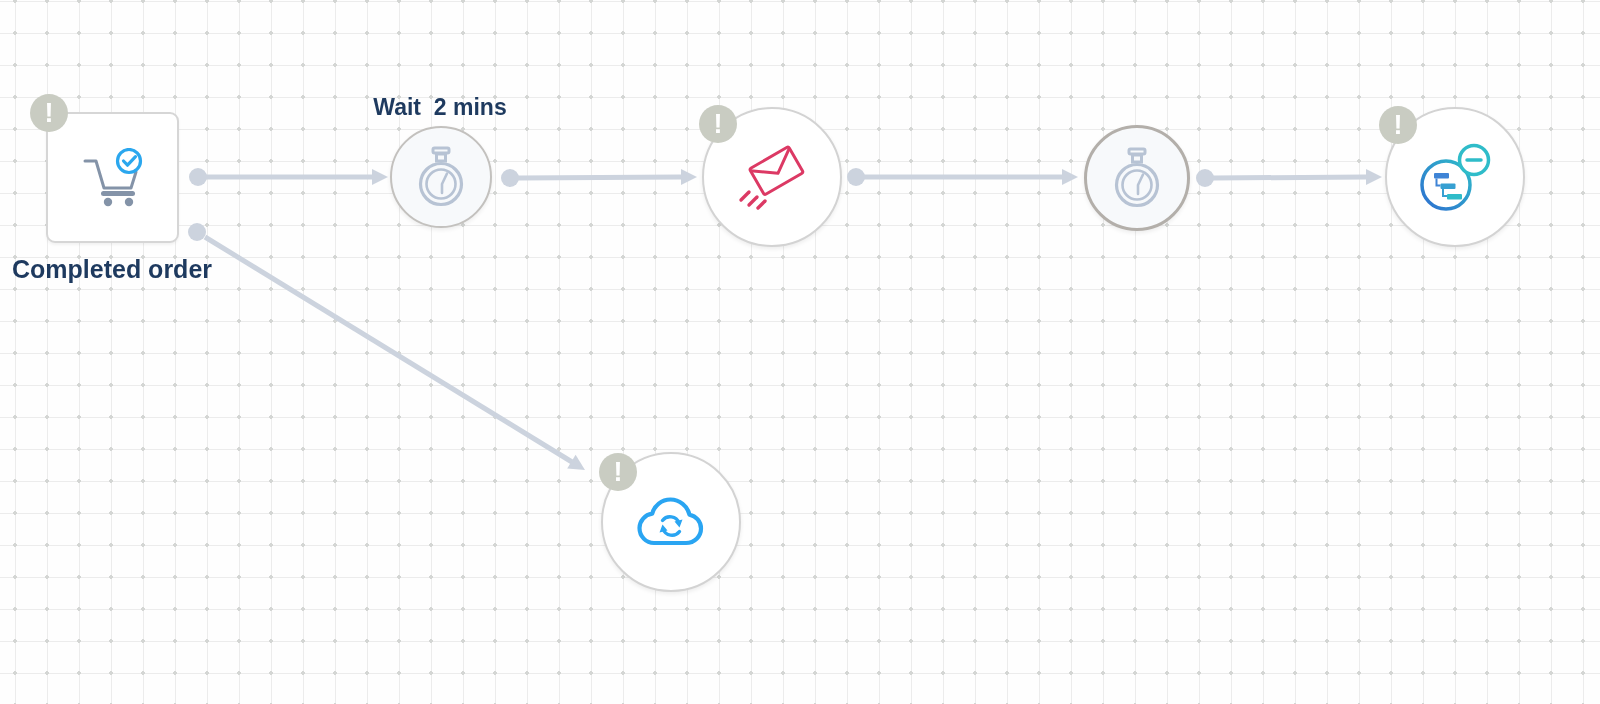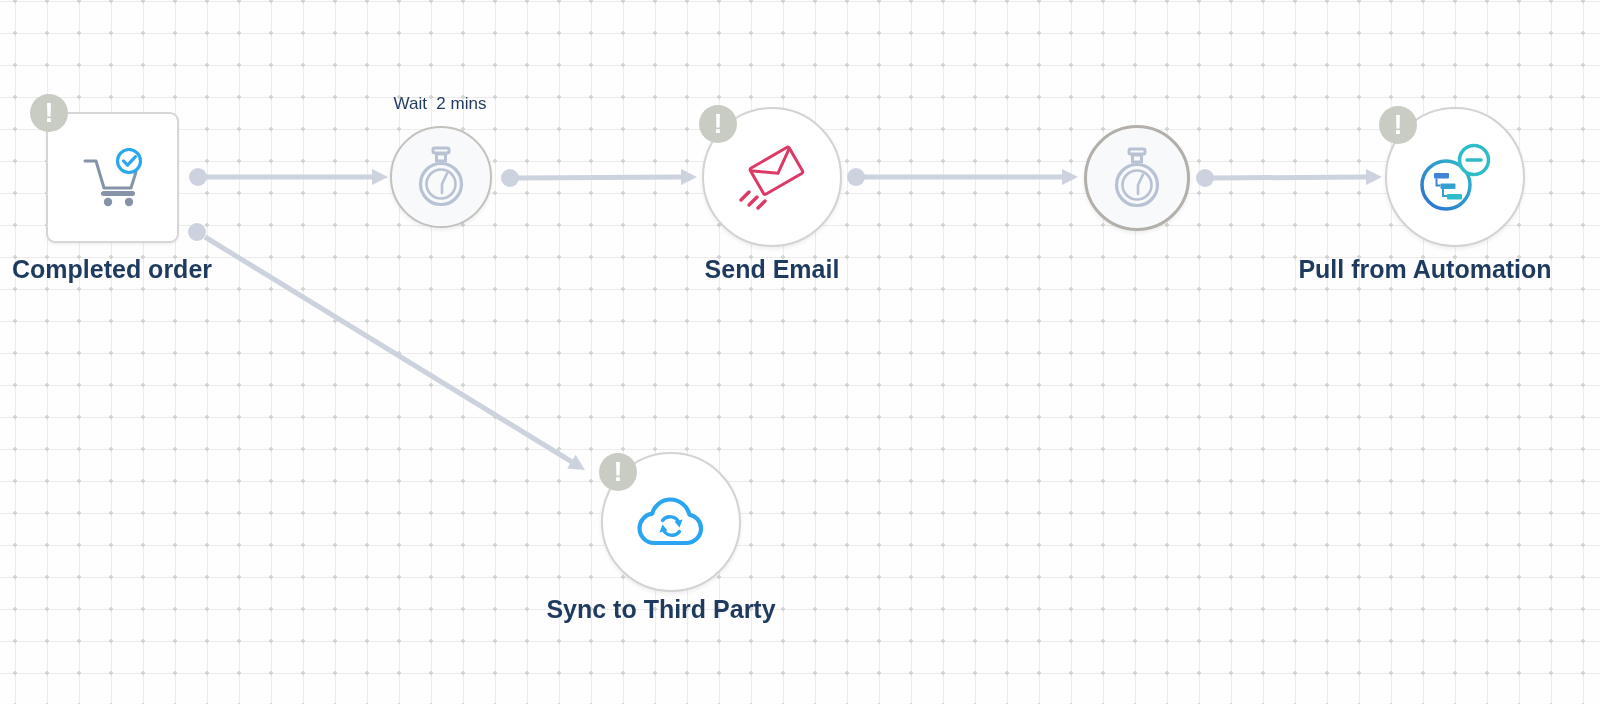--- a/index.html
+++ b/index.html
@@ -59,21 +59,21 @@
     cursor: pointer;
     z-index: 3;
   }
   .node-label {
     position: absolute;
     color: #1e3a5f;
     text-align: center;
     white-space: pre;
   }
   .label-bold { font-weight: bold; font-size: 25px; }
-  .label-wait { font-weight: normal; font-size: 17px; text-align: center; }
+  .label-wait { font-weight: bold; font-size: 23px; text-align: center; }
 </style>
 </head>
 <body>
 
 <div class="canvas">
 
   <svg class="connector-layer" viewBox="0 0 1600 704">
     <g>
       <circle cx="198" cy="177" r="9" fill="#ccd3de"></circle>
       <line x1="206" y1="177" x2="372" y2="177" stroke="#ccd3de" stroke-width="5"></line>
@@ -136,21 +136,20 @@
       <g stroke="#dc3964" stroke-width="3.4" stroke-linecap="round">
         <line x1="11" y1="65" x2="19" y2="57"></line>
         <line x1="19" y1="70" x2="27" y2="62"></line>
         <line x1="28" y1="73" x2="35" y2="66"></line>
       </g>
     </svg>
   </div>
   <div class="badge" style="left:699px; top:105px; background:#c9ccc2;">
     <span>!</span>
   </div>
-  <div class="node-label label-bold" style="left:642px; top:255px; width:260px;">Send Email</div>
 
   <div class="node node-circle node-wait node-wait-selected" style="left:1084px; top:125px; width:106px; height:106px;">
     <svg width="48" height="62" viewBox="0 0 48 62">
       <rect x="16" y="2" width="16" height="5" rx="1.5" fill="none" stroke="#b7c3d4" stroke-width="3"></rect>
       <rect x="19.5" y="8" width="9" height="7" fill="none" stroke="#b7c3d4" stroke-width="3"></rect>
       <circle cx="24" cy="38" r="20.5" fill="none" stroke="#b7c3d4" stroke-width="3.2"></circle>
       <circle cx="24" cy="38" r="14.5" fill="none" stroke="#b7c3d4" stroke-width="2.6"></circle>
       <path d="M30 27.5 L25 38 L25 47" fill="none" stroke="#b7c3d4" stroke-width="2.6" stroke-linecap="round" stroke-linejoin="round"></path>
     </svg>
   </div>
@@ -169,29 +168,27 @@
       <rect x="24.5" y="41.5" width="15" height="5.5" rx="1" fill="#37a0d2"></rect>
       <path d="M27 47 v7 h4" fill="none" stroke="#37a0d2" stroke-width="2"></path>
       <rect x="31" y="52" width="15" height="5.5" rx="1" fill="#2fbcc9"></rect>
       <circle cx="58" cy="18" r="14.5" fill="#ffffff" stroke="#2fbcc9" stroke-width="3.5"></circle>
       <line x1="51" y1="18" x2="65" y2="18" stroke="#2fbcc9" stroke-width="3.5" stroke-linecap="round"></line>
     </svg>
   </div>
   <div class="badge" style="left:1379px; top:106px; background:#c9ccc2;">
     <span>!</span>
   </div>
-  <div class="node-label label-bold" style="left:1275px; top:255px; width:300px;">Pull from Automation</div>
 
   <div class="node node-circle" style="left:601px; top:452px; width:140px; height:140px;">
     <svg width="76" height="58" viewBox="0 0 76 58">
       <path d="M21 50 H53 C61.5 50 68 43.5 68 35.5 C68 28.5 63 23 56.5 21.8 C54.5 13 46.5 6.5 37.5 6.5 C28.5 6.5 21.3 12.5 19.2 20.7 C12 21.7 6.5 27.8 6.5 35 C6.5 43.3 13 50 21 50 Z" fill="#ffffff" stroke="#2aa5f2" stroke-width="4.2" stroke-linejoin="round"></path>
       <path d="M29.5 27.5 a9.5 9.5 0 0 1 16.5 2.5" fill="none" stroke="#2aa5f2" stroke-width="3.4" stroke-linecap="round"></path>
       <polygon points="49.5,26.5 46.5,34.5 41.5,28.5" fill="#2aa5f2"></polygon>
       <path d="M46.5 38.5 a9.5 9.5 0 0 1 -16.5 -2.5" fill="none" stroke="#2aa5f2" stroke-width="3.4" stroke-linecap="round"></path>
       <polygon points="26.5,39.5 29.5,31.5 34.5,37.5" fill="#2aa5f2"></polygon>
     </svg>
   </div>
   <div class="badge" style="left:599px; top:453px; background:#c9ccc2;">
     <span>!</span>
   </div>
-  <div class="node-label label-bold" style="left:511px; top:595px; width:300px;">Sync to Third Party</div>
 
 </div>
 
 </body></html>

